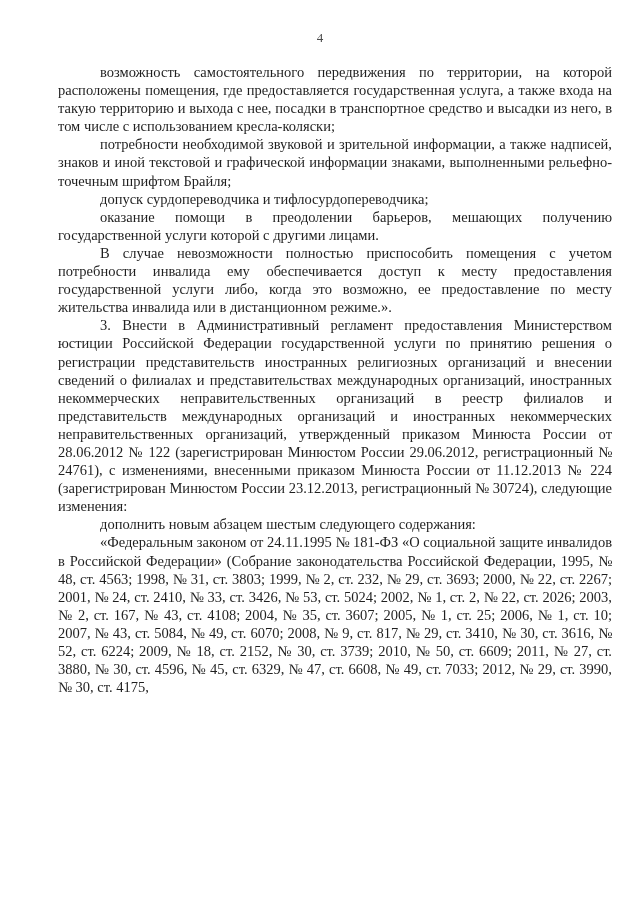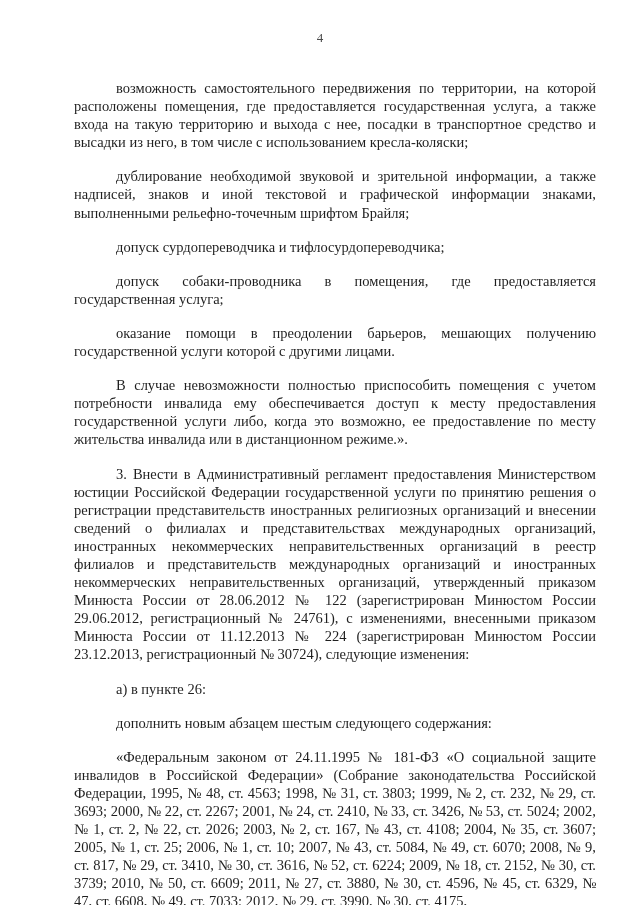--- a/index.html
+++ b/index.html
@@ -29,36 +29,34 @@
     left: 58px;
     top: 63px;
     width: 554px;
     font-size: 14.5px;
     line-height: 18.1px;
     color: #1f1f1f;
     text-align: justify;
     text-justify: inter-word;
   }
   .para {
-    margin: 16px;
+    margin: 0;
     padding: 0;
     text-indent: 42px;
   }
 </style>
 </head>
 <body>
 
 <div class="page">
   <div class="page-number">4</div>
 
   <div class="content">
     <p class="para">возможность самостоятельного передвижения по территории, на которой расположены помещения, где предоставляется государственная услуга, а также входа на такую территорию и выхода с нее, посадки в транспортное средство и высадки из него, в том числе с использованием кресла-коляски;</p>
-    <p class="para">дублирование необходимой звуковой и зрительной информации, а также надписей, знаков и иной текстовой и графической информации знаками, выполненными рельефно-точечным шрифтом Брайля;</p>
+    <p class="para">потребности необходимой звуковой и зрительной информации, а также надписей, знаков и иной текстовой и графической информации знаками, выполненными рельефно-точечным шрифтом Брайля;</p>
     <p class="para">допуск сурдопереводчика и тифлосурдопереводчика;</p>
-    <p class="para">допуск собаки-проводника в помещения, где предоставляется государственная услуга;</p>
     <p class="para">оказание помощи в преодолении барьеров, мешающих получению государственной услуги которой с другими лицами.</p>
     <p class="para">В случае невозможности полностью приспособить помещения с учетом потребности инвалида ему обеспечивается доступ к месту предоставления государственной услуги либо, когда это возможно, ее предоставление по месту жительства инвалида или в дистанционном режиме.».</p>
     <p class="para">3. Внести в Административный регламент предоставления Министерством юстиции Российской Федерации государственной услуги по принятию решения о регистрации представительств иностранных религиозных организаций и внесении сведений о филиалах и представительствах международных организаций, иностранных некоммерческих неправительственных организаций в реестр филиалов и представительств международных организаций и иностранных некоммерческих неправительственных организаций, утвержденный приказом Минюста России от 28.06.2012 № 122 (зарегистрирован Минюстом России 29.06.2012, регистрационный № 24761), с изменениями, внесенными приказом Минюста России от 11.12.2013 № 224 (зарегистрирован Минюстом России 23.12.2013, регистрационный № 30724), следующие изменения:</p>
-    <p class="para">а) в пункте 26:</p>
     <p class="para">дополнить новым абзацем шестым следующего содержания:</p>
     <p class="para">«Федеральным законом от 24.11.1995 № 181-ФЗ «О социальной защите инвалидов в Российской Федерации» (Собрание законодательства Российской Федерации, 1995, № 48, ст. 4563; 1998, № 31, ст. 3803; 1999, № 2, ст. 232, № 29, ст. 3693; 2000, № 22, ст. 2267; 2001, № 24, ст. 2410, № 33, ст. 3426, № 53, ст. 5024; 2002, № 1, ст. 2, № 22, ст. 2026; 2003, № 2, ст. 167, № 43, ст. 4108; 2004, № 35, ст. 3607; 2005, № 1, ст. 25; 2006, № 1, ст. 10; 2007, № 43, ст. 5084, № 49, ст. 6070; 2008, № 9, ст. 817, № 29, ст. 3410, № 30, ст. 3616, № 52, ст. 6224; 2009, № 18, ст. 2152, № 30, ст. 3739; 2010, № 50, ст. 6609; 2011, № 27, ст. 3880, № 30, ст. 4596, № 45, ст. 6329, № 47, ст. 6608, № 49, ст. 7033; 2012, № 29, ст. 3990, № 30, ст. 4175,</p>
   </div>
 </div>
 
 </body></html>

